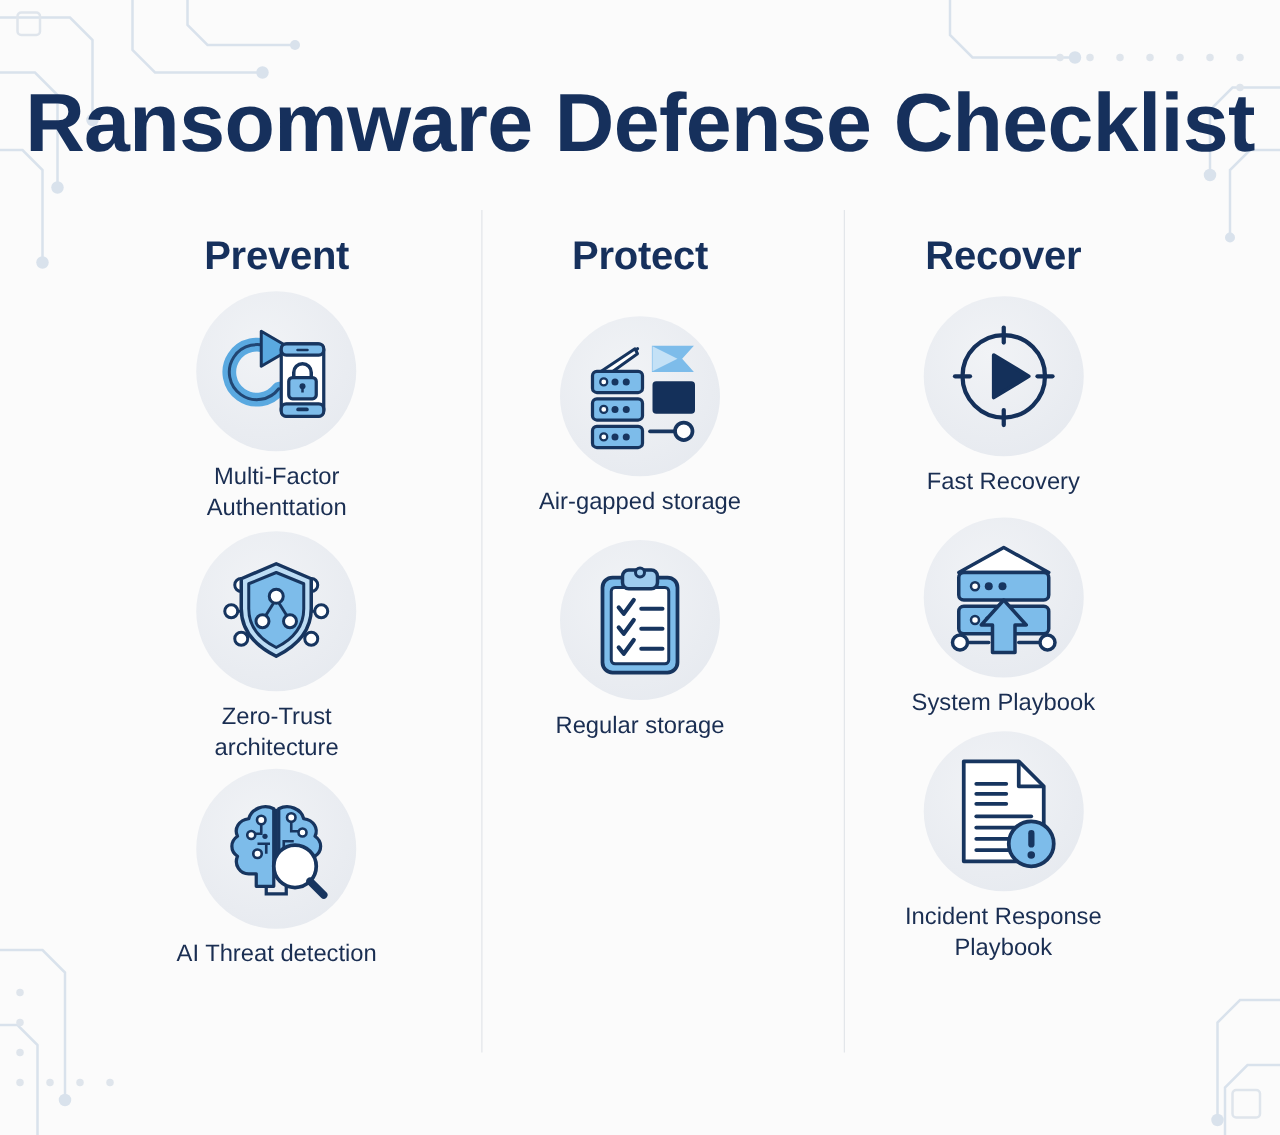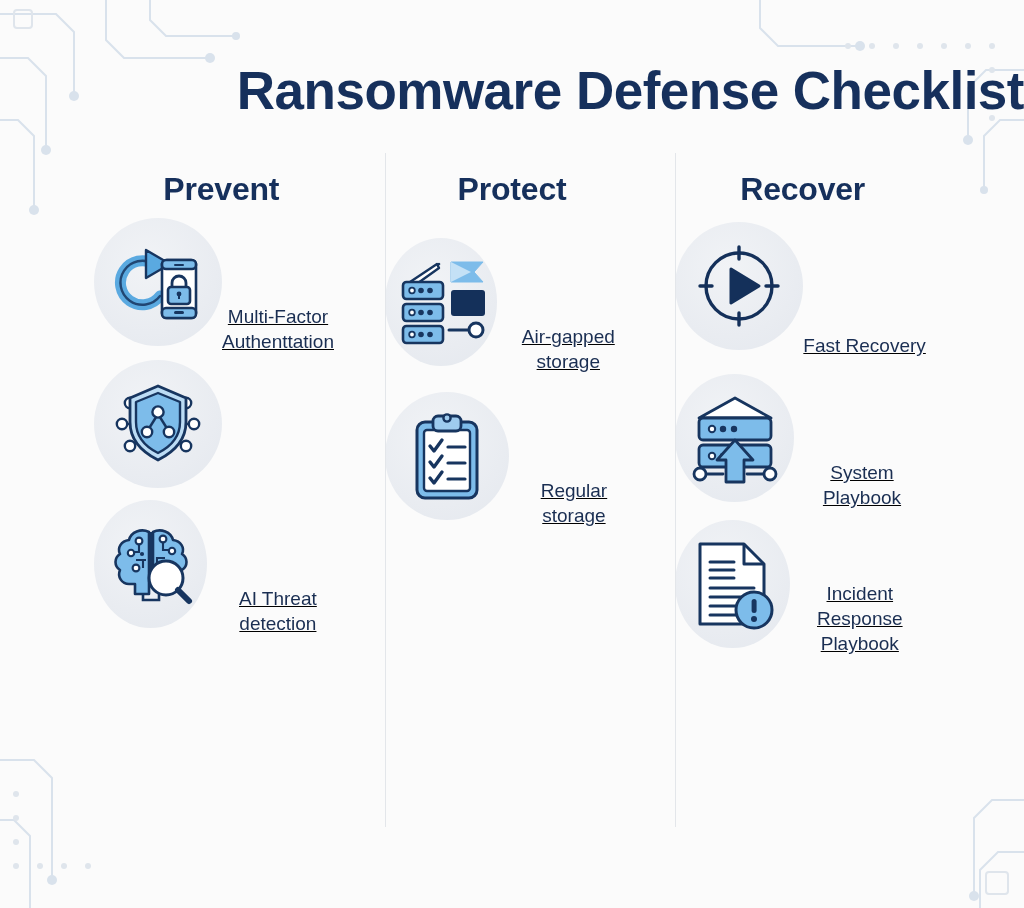--- a/index.html
+++ b/index.html
@@ -36,26 +36,25 @@
     display: flex;
     flex-direction: column;
   }
 
   .title-wrap {
     padding-top: 62px;
     text-align: center;
   }
 
   .page-title {
-    font-size: 53px;
+    font-size: 66px;
     font-weight: bold;
     color: #16305c;
     letter-spacing: -0.5px;
     line-height: 1.1;
-    text-align: right;
   }
 
   
   .columns {
     margin-top: 33px;
     display: flex;
     width: 836px;
     margin-left: 94px;
     height: 674px;
     gap: 36px;
@@ -91,23 +90,22 @@
     margin-top: 8px;
     width: 100%;
     display: flex;
     flex-direction: column;
     align-items: center;
   }
 
   .item {
     width: 100%;
     display: flex;
-    flex-direction: row;
-    align-items: flex-end;
-    text-decoration: underline;
+    flex-direction: column;
+    align-items: center;
   }
 
   .icon-circle {
     width: 128px;
     height: 128px;
     border-radius: 50%;
     background: radial-gradient(circle at 42% 36%, #f1f3f6 0%, #e9ecf1 62%, #e4e8ee 100%);
     display: flex;
     align-items: center;
     justify-content: center;
@@ -259,20 +257,21 @@
                 <path d="M48 38 L38 54"></path>
                   <path d="M48 38 L58 54"></path>
               </g>
               <g fill="#ffffff" stroke="#17355f" stroke-width="2.4">
                 <circle cx="48" cy="36" r="5.6"></circle>
                   <circle cx="37" cy="56" r="5.2"></circle>
                   <circle cx="59" cy="56" r="5.2"></circle>
               </g>
             </svg>
           </div>
+          <div class="item-label">Zero-Trust<br>architecture</div>
         </div>
 
         <div class="item row-2">
           <div class="icon-circle">
             <svg width="96" height="96" viewBox="0 0 96 96">
 
               <path d="M46 16 c-8 -4 -18 0 -20 8 c-8 1 -12 8 -9 14 c-6 4 -6 12 0 16 c-3 7 2 14 9 14 l6 0 v10 l14 0 V16 Z" fill="#7dbcea" stroke="#17355f" stroke-width="2.6" stroke-linejoin="round"></path>
 
               <path d="M50 16 c8 -4 18 0 20 8 c8 1 12 8 9 14 c6 4 6 12 0 16 c-3 7 -8 10 -15 10 l-14 0 V16 Z" fill="#7dbcea" stroke="#17355f" stroke-width="2.6" stroke-linejoin="round"></path>
               <line x1="48" y1="16" x2="48" y2="68" stroke="#17355f" stroke-width="2.6"></line>

